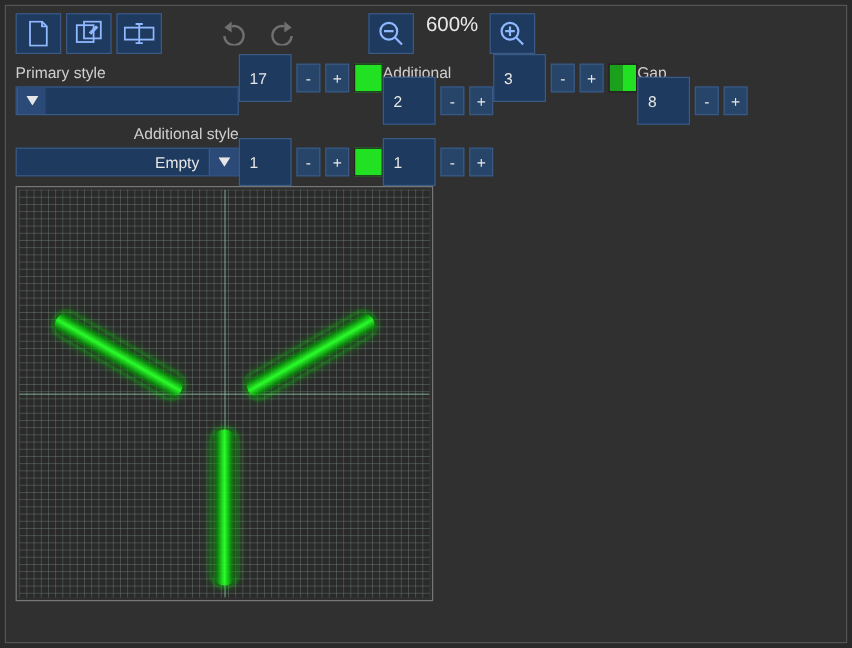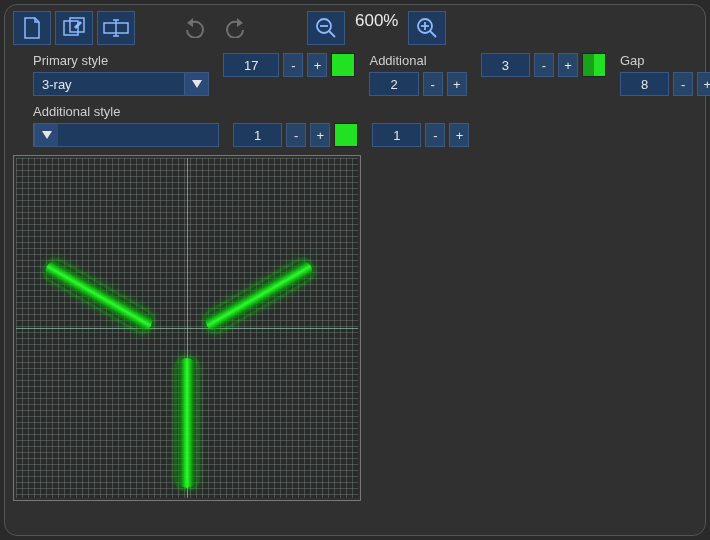--- a/index.html
+++ b/index.html
@@ -9,21 +9,21 @@
     font-family: Arial, sans-serif;
     color: #d0d0d0;
     font-size: 13px;
     position: relative;
   }
   .panel {
     position: absolute;
     left: 4px; top: 4px; right: 4px; bottom: 4px;
     background: #303030;
     border: 1px solid #555;
-    border-radius: 13px;
+    border-radius: 0;
     padding: 4px 8px 8px 8px;
   }
 
   
   .toolbar {
     display: flex;
     align-items: center;
     gap: 4px;
     height: 42px;
     padding: 2px 0 6px 0;
@@ -47,23 +47,22 @@
     font-size: 17px;
     color: #eaeaea;
     padding: 0 6px;
     min-width: 52px;
     text-align: center;
   }
 
   
   .controls-row {
     display: flex;
-    gap: 14px;
+    gap: 0;
     margin-top: 2px;
-    margin-left: 20px;
   }
   .field { display: flex; flex-direction: column; gap: 4px; }
   .field-label { font-size: 13px; color: #cfcfcf; }
   .field-strip { display: flex; align-items: center; gap: 4px; height: 24px; }
 
   .dropdown {
     display: flex; align-items: center;
     background: #1f3a5f;
     border: 1px solid #3a5a85;
     height: 24px;
@@ -78,26 +77,26 @@
   .dropdown .dd-caret {
     width: 24px; height: 100%;
     background: #2b4a78;
     display: flex; align-items: center; justify-content: center;
     border-left: 1px solid #3a5a85;
   }
 
   .numbox {
     background: #1f3a5f;
     border: 1px solid #3a5a85;
-    height: 24px;
+    height: 40px;
     min-width: 44px;
     color: #e6e6e6;
     font-size: 13px;
     display: flex; align-items: center;
-    padding: 0 20px;
+    padding: 0 8px;
   }
   .stepbtn {
     width: 20px; height: 24px;
     background: #274569;
     border: 1px solid #3a5a85;
     color: #e6e6e6;
     font-size: 13px;
     display: flex; align-items: center; justify-content: center;
     cursor: pointer;
   }
@@ -239,21 +238,20 @@
         </svg>
       </div>
     </div>
   </div>
 
   <div class="controls-row">
 
     <div class="field" style="width:186px;">
       <div class="field-label">Primary style</div>
       <div class="dropdown">
-        <div class="dd-text">3-ray</div>
         <div class="dd-caret">
           <svg width="10" height="8" viewBox="0 0 10 8">
               <path d="M0 0 L10 0 L5 8 Z" fill="#e6e6e6"></path>
             </svg>
         </div>
       </div>
     </div>
 
     <div class="field">
       <div class="field-strip">
@@ -290,23 +288,24 @@
         <div class="stepbtn">+</div>
       </div>
     </div>
 
   </div>
 
   <div class="section-gap-h"></div>
 
   <div class="controls-row">
 
-    <div class="field" style="width:186px;">
+    <div class="field" style="width:186px;text-align:right;">
       <div class="field-label">Additional style</div>
       <div class="dropdown">
+        <div class="dd-text">Empty</div>
         <div class="dd-caret">
           <svg width="10" height="8" viewBox="0 0 10 8">
               <path d="M0 0 L10 0 L5 8 Z" fill="#e6e6e6"></path>
             </svg>
         </div>
       </div>
     </div>
 
     <div class="field">
       <div class="field-label" style="visibility:hidden">.</div>

